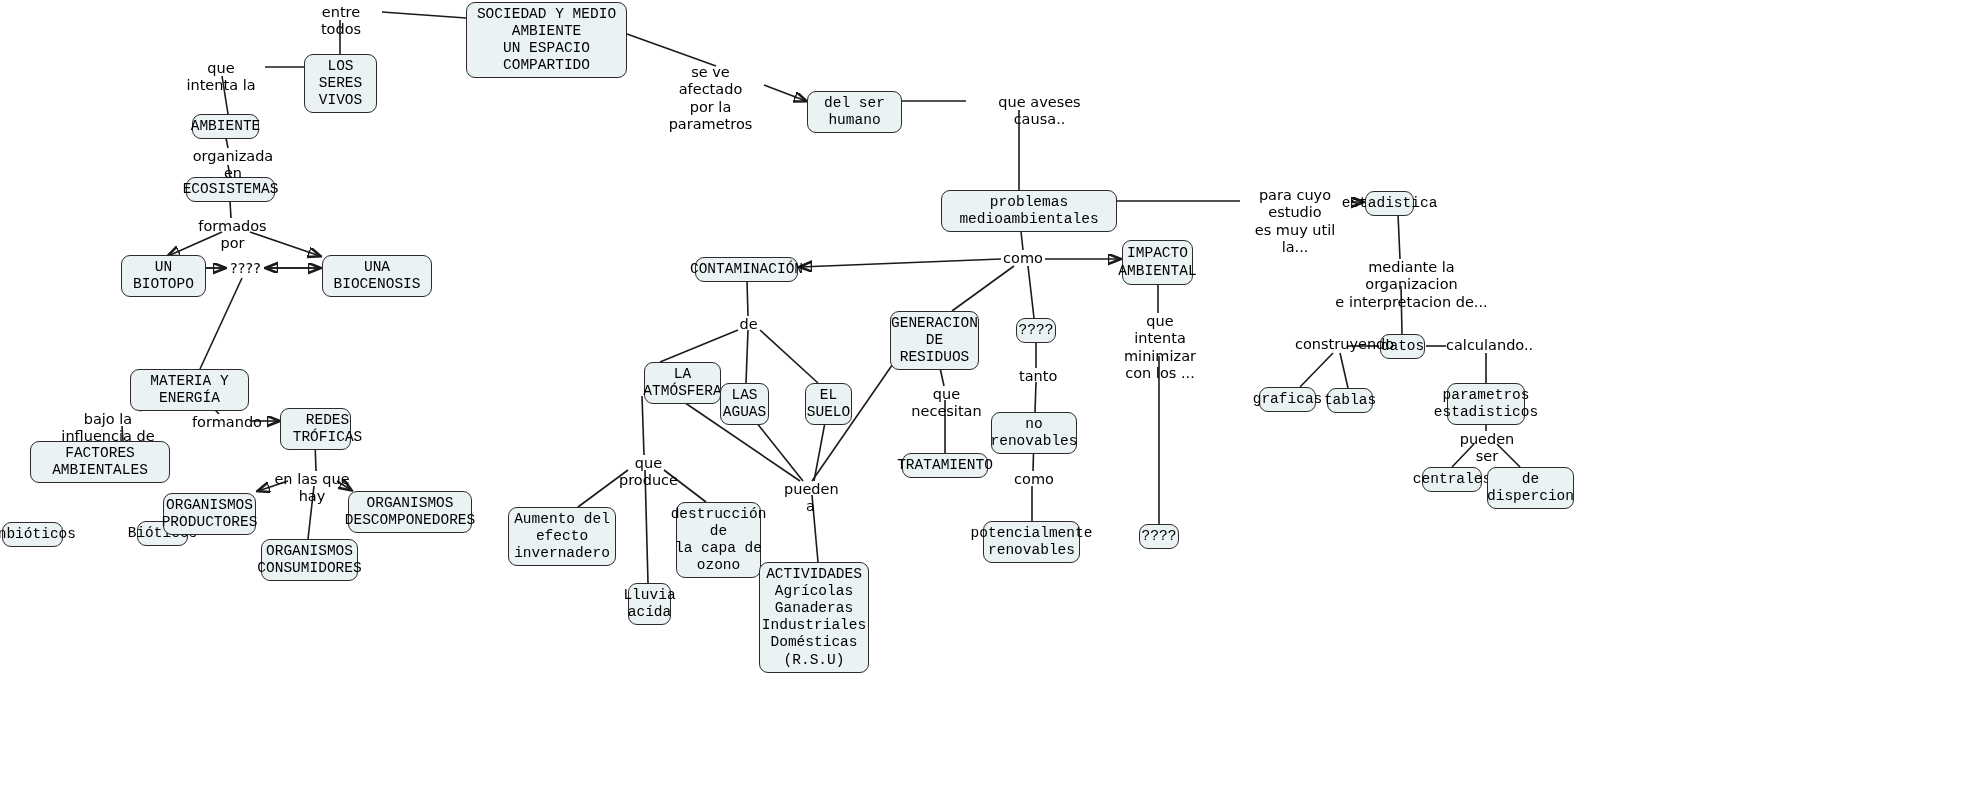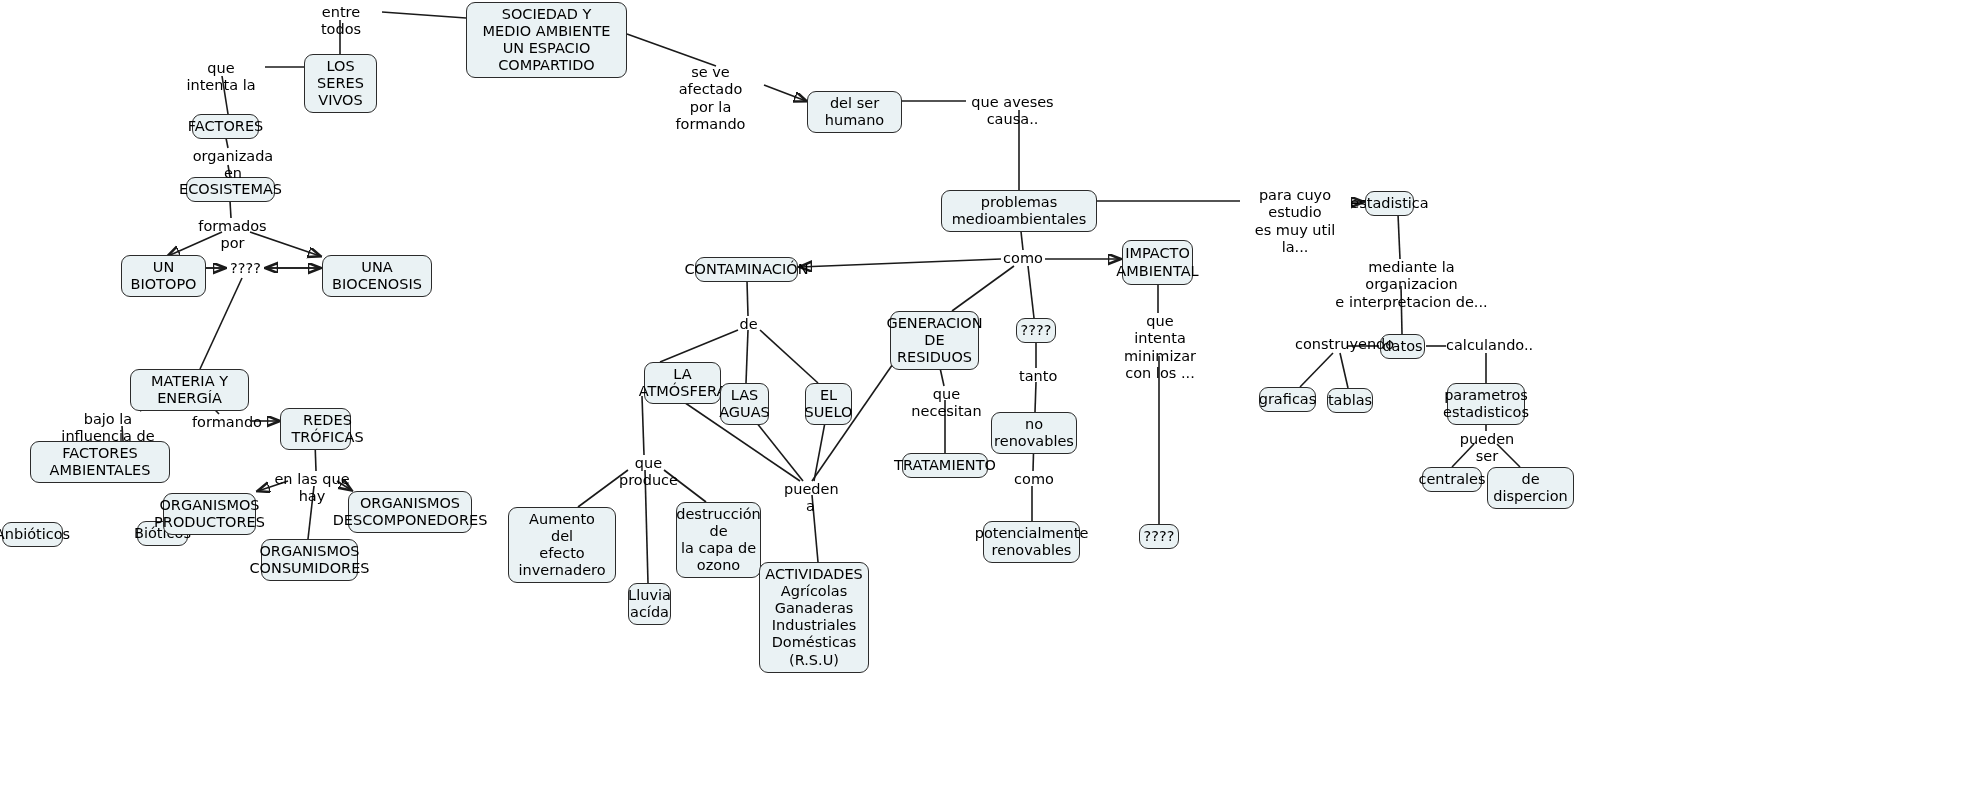--- a/index.html
+++ b/index.html
@@ -33,21 +33,21 @@
     color:#000000;
     text-align:center;
     line-height:1.18;
     display:flex;
     align-items:center;
     justify-content:center;
     padding:3px 9px;
     white-space:pre-line;
     z-index:3;
   }
-  .node.sz-15{font-size:14.5px;}
+  .node.sz-15{font-size:14.5px;font-family:Liberation Mono, monospace;}
   .label{
     position:absolute;
     color:#000000;
     font-size:14.5px;
     line-height:1.2;
     white-space:pre-line;
     text-align:center;
     background:transparent;
     z-index:4;
   }
@@ -166,38 +166,38 @@
     <line x1="1486" y1="417" x2="1486" y2="431"></line>
     <line x1="1474" y1="444" x2="1452" y2="467"></line>
     <line x1="1497" y1="444" x2="1520" y2="467"></line>
   </svg>
 
   <div id="nodes">
       <div class="node sz-15" style="left: 466px; top: 2px; width: 161px; min-height: 32px;">SOCIEDAD Y MEDIO AMBIENTE
 UN ESPACIO COMPARTIDO</div>
       <div class="node sz-15" style="left: 304px; top: 54px; width: 73px; min-height: 32px;">LOS SERES
 VIVOS</div>
-      <div class="node sz-15" style="left: 192px; top: 114px; width: 67px; min-height: 24px;">FACTORES</div>
+      <div class="node sz-15" style="left: 192px; top: 114px; width: 67px; min-height: 24px;">AMBIENTE</div>
       <div class="node sz-15" style="left: 186px; top: 177px; width: 89px; min-height: 24px;">ECOSISTEMAS</div>
       <div class="node sz-15" style="left: 81px; top: 255px; width: 85px; min-height: 24px; margin-left: 40px;">UN BIOTOPO</div>
       <div class="node sz-15" style="left: 322px; top: 255px; width: 110px; min-height: 24px;">UNA BIOCENOSIS</div>
       <div class="node sz-15" style="left: 130px; top: 369px; width: 119px; min-height: 24px;">MATERIA Y ENERGÍA</div>
       <div class="node sz-15" style="left: 30px; top: 441px; width: 140px; min-height: 24px;">FACTORES AMBIENTALES</div>
       <div class="node sz-15" style="left: 280px; top: 408px; width: 71px; min-height: 34px; padding-left: 33px;">REDES
 TRÓFICAS</div>
       <div class="node sz-15" style="left: 2px; top: 522px; width: 61px; min-height: 23px;">Anbióticos</div>
       <div class="node sz-15" style="left: 137px; top: 521px; width: 51px; min-height: 23px;">Bióticos</div>
       <div class="node sz-15" style="left: 163px; top: 493px; width: 93px; min-height: 34px;">ORGANISMOS
 PRODUCTORES</div>
       <div class="node sz-15" style="left: 261px; top: 539px; width: 97px; min-height: 34px;">ORGANISMOS
 CONSUMIDORES</div>
       <div class="node sz-15" style="left: 348px; top: 491px; width: 124px; min-height: 34px;">ORGANISMOS
 DESCOMPONEDORES</div>
       <div class="node sz-15" style="left: 807px; top: 91px; width: 95px; min-height: 23px;">del ser humano</div>
-      <div class="node sz-15" style="left: 941px; top: 190px; width: 156px; min-height: 23px;">problemas medioambientales</div>
+      <div class="node sz-15" style="left: 941px; top: 190px; width: 176px; min-height: 23px;">problemas medioambientales</div>
       <div class="node sz-15" style="left: 695px; top: 257px; width: 103px; min-height: 24px;">CONTAMINACIÓN</div>
       <div class="node sz-15" style="left: 890px; top: 311px; width: 89px; min-height: 34px;">GENERACION
 DE RESIDUOS</div>
       <div class="node sz-15" style="left: 1016px; top: 318px; width: 40px; min-height: 23px;">????</div>
       <div class="node sz-15" style="left: 1122px; top: 240px; width: 71px; min-height: 45px;">IMPACTO
 AMBIENTAL</div>
       <div class="node sz-15" style="left: 604px; top: 362px; width: 77px; min-height: 34px; margin-left: 40px;">LA
 ATMÓSFERA</div>
       <div class="node sz-15" style="left: 720px; top: 383px; width: 49px; min-height: 34px;">LAS
 AGUAS</div>
@@ -232,22 +232,22 @@
   <div id="labels">
       <div class="label" style="left: 305px; top: 4px; width: 72px;">entre todos</div>
       <div class="label" style="left: 180px; top: 60px; width: 82px;">que intenta la</div>
       <div class="label" style="left: 190px; top: 148px; width: 86px;">organizada en</div>
       <div class="label" style="left: 192px; top: 218px; width: 81px;">formados por</div>
       <div class="label" style="left: 229px; top: 260px; width: 33px;">????</div>
       <div class="label" style="left: 48px; top: 411px; width: 120px;">bajo la influencia de</div>
       <div class="label" style="left: 192px; top: 414px; width: 59px;">formando</div>
       <div class="label" style="left: 268px; top: 471px; width: 88px;">en las que hay</div>
       <div class="label" style="left: 659px; top: 64px; width: 103px;">se ve afectado
-por la formando</div>
-      <div class="label" style="left: 953px; top: 94px; width: 119px;">que aveses causa..</div>
+por la parametros</div>
+      <div class="label" style="left: 980px; top: 94px; width: 119px;">que aveses causa..</div>
       <div class="label" style="left: 1003px; top: 250px; width: 40px;">como</div>
       <div class="label" style="left: 739px; top: 316px; width: 19px;">de</div>
       <div class="label" style="left: 903px; top: 386px; width: 87px;">que necesitan</div>
       <div class="label" style="left: 1019px; top: 368px; width: 36px;">tanto</div>
       <div class="label" style="left: 1014px; top: 471px; width: 40px;">como</div>
       <div class="label" style="left: 1124px; top: 313px; width: 72px;">que intenta
 minimizar
 con los ...</div>
       <div class="label" style="left: 611px; top: 455px; width: 75px;">que produce</div>
       <div class="label" style="left: 784px; top: 481px; width: 53px;">pueden a</div>

